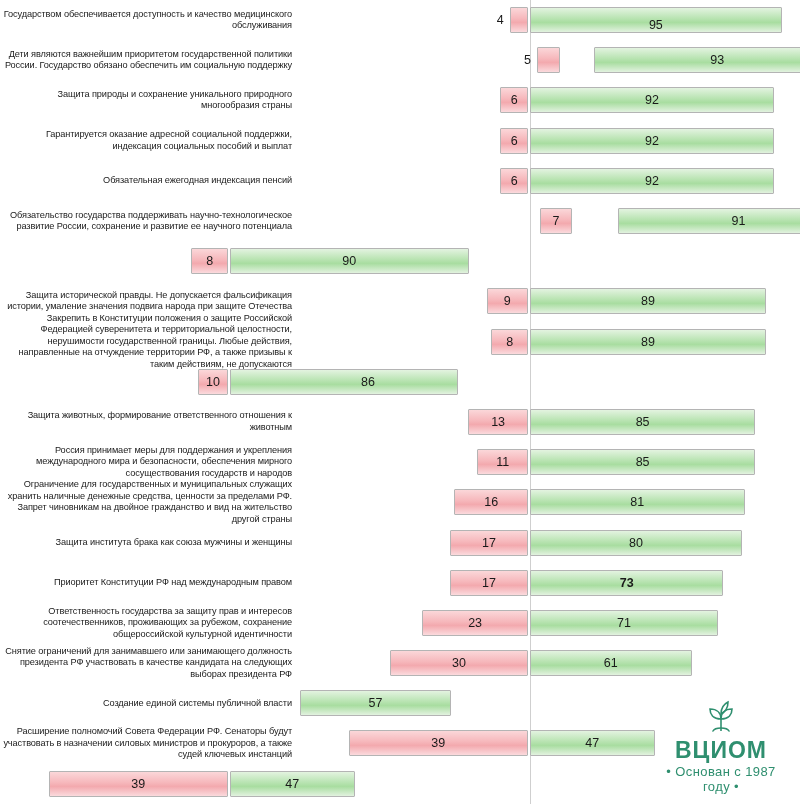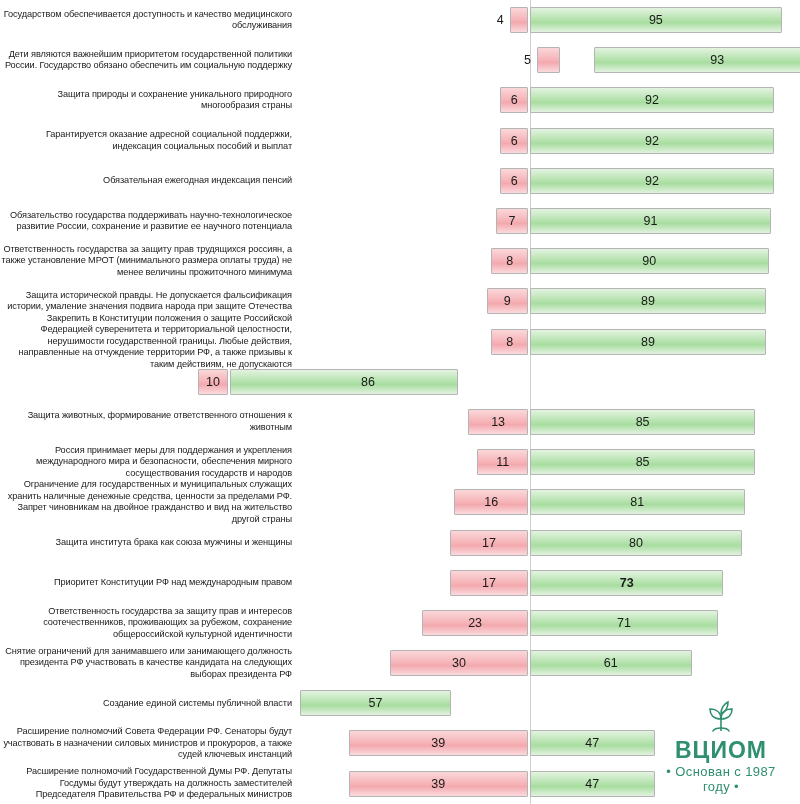--- a/index.html
+++ b/index.html
@@ -134,21 +134,21 @@
 <div id="chart">
   <div class="axis"></div>
   <div class="rows" id="rows">
       <div class="row" style="height: 40.2px;">
         <div class="label">Государством обеспечивается доступность и качество медицинского обслуживания</div>
         <div class="neg-wrap">
           <span class="outside-val">4</span>
           <div class="bar neg" style="width: 18.4px;"></div>
         </div>
         <div class="pos-wrap">
-          <div class="bar pos" style="width: 251.75px;">
+          <div class="bar pos" style="width: 251.75px; align-items: flex-end;">
             <span class="val">95</span>
           </div>
         </div>
       </div>
       <div class="row" style="height: 40.2px; gap: 32px;">
         <div class="label">Дети являются важнейшим приоритетом государственной политики России. Государство обязано обеспечить им социальную поддержку</div>
         <div class="neg-wrap">
           <span class="outside-val">5</span>
           <div class="bar neg" style="width: 23px;"></div>
         </div>
@@ -190,35 +190,34 @@
           <div class="bar neg" style="width: 27.6px;">
             <span class="val">6</span>
           </div>
         </div>
         <div class="pos-wrap">
           <div class="bar pos" style="width: 243.8px;">
             <span class="val">92</span>
           </div>
         </div>
       </div>
-      <div class="row" style="height: 40.2px;">
+      <div class="row" style="height: 40.2px; gap: 44px;">
         <div class="label">Обязательство государства поддерживать научно-технологическое развитие России, сохранение и развитие ее научного потенциала</div>
         <div class="neg-wrap">
           <div class="bar neg" style="width: 32.2px;">
             <span class="val">7</span>
           </div>
         </div>
         <div class="pos-wrap">
           <div class="bar pos" style="width: 241.15px;">
             <span class="val">91</span>
           </div>
         </div>
       </div>
       <div class="row" style="height: 40.2px;">
-        <div class="label">Ответственность государства за защиту прав трудящихся россиян, а также установление МРОТ (минимального размера оплаты труда) не менее величины прожиточного минимума</div>
         <div class="neg-wrap">
           <div class="bar neg" style="width: 36.8px;">
             <span class="val">8</span>
           </div>
         </div>
         <div class="pos-wrap">
           <div class="bar pos" style="width: 238.5px;">
             <span class="val">90</span>
           </div>
         </div>
@@ -367,21 +366,20 @@
             <span class="val">39</span>
           </div>
         </div>
         <div class="pos-wrap">
           <div class="bar pos" style="width: 124.55px;">
             <span class="val">47</span>
           </div>
         </div>
       </div>
       <div class="row" style="height: 40.2px;">
-        <div class="label">Расширение полномочий Государственной Думы РФ. Депутаты Госдумы будут утверждать на должность заместителей Председателя Правительства РФ и федеральных министров</div>
         <div class="neg-wrap">
           <div class="bar neg" style="width: 179.4px;">
             <span class="val">39</span>
           </div>
         </div>
         <div class="pos-wrap">
           <div class="bar pos" style="width: 124.55px;">
             <span class="val">47</span>
           </div>
         </div>

